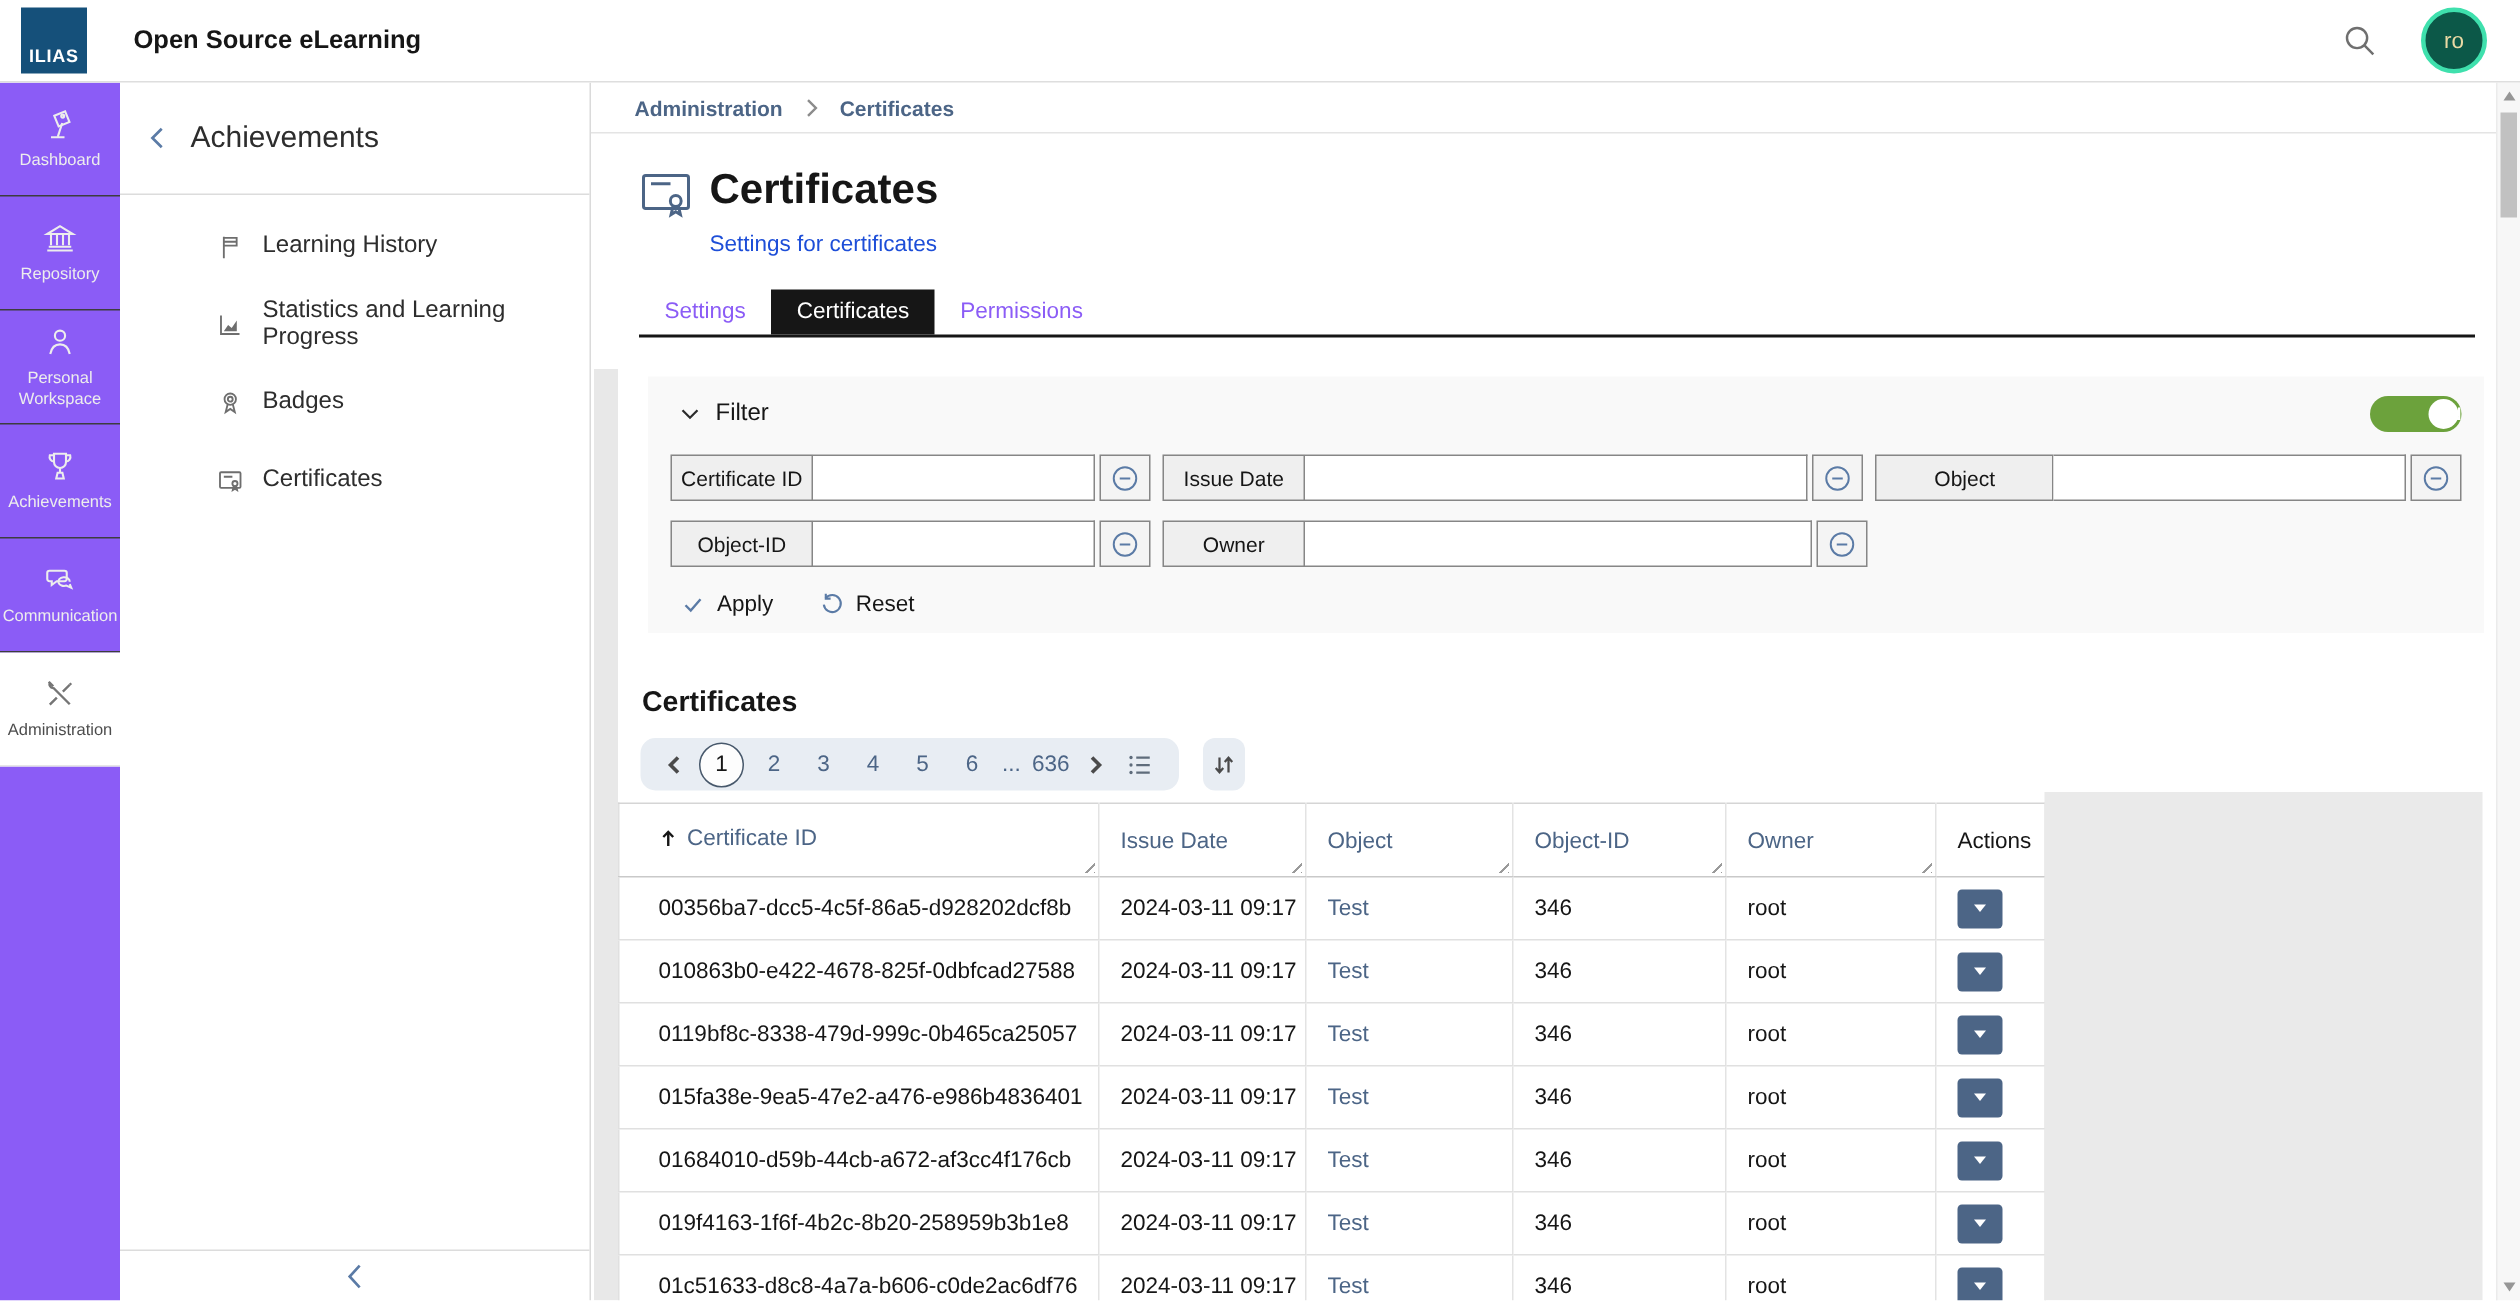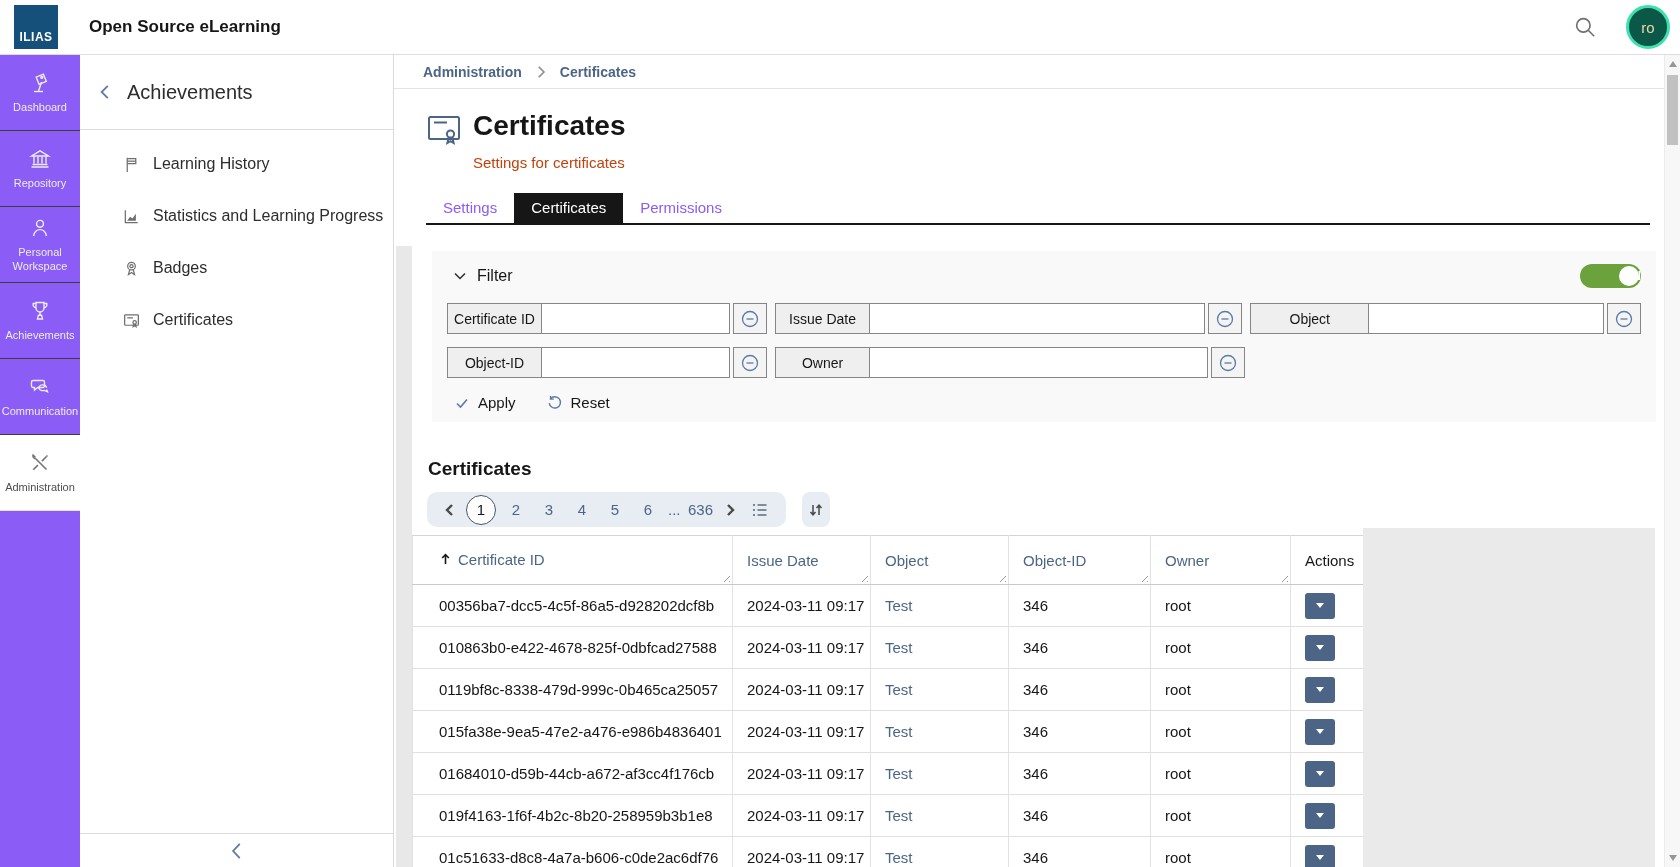--- a/index.html
+++ b/index.html
@@ -7,21 +7,21 @@
     font-family:"Liberation Sans", sans-serif; color:#161616; }
   body { position:relative; }
 
   
   .topbar { position:absolute; left:0; top:0; width:1680px; height:55px; background:#fff;
     border-bottom:1px solid #dedede; display:flex; align-items:center; z-index:5; }
   .logo { width:44px; height:44px; margin-left:14px; background:#15507a; color:#fff;
     display:flex; align-items:flex-end; justify-content:center; font-weight:bold;
     font-size:12px; letter-spacing:.5px; padding-bottom:5px; }
   .tb-title { margin-left:31px; font-size:17px; font-weight:bold; color:#161616; }
-  .tb-right { margin-left:auto; display:flex; align-items:center; gap:28px; padding-right:10px; }
+  .tb-right { margin-left:auto; display:flex; align-items:center; gap:28px; padding-right:22px; }
   .search-btn { background:none; border:none; cursor:pointer; display:flex; }
   .avatar { width:44px; height:44px; border-radius:50%; background:#0c5848; border:3px solid #3fe0ad;
     color:#ead9a4; font-size:15px; display:flex; align-items:center; justify-content:center; }
 
   
   .mainbar { position:absolute; left:0; top:55px; bottom:0; width:80px; background:#8b5cf6; }
   .mb-item { width:80px; height:76px; display:flex; flex-direction:column; align-items:center;
     justify-content:center; gap:6px; color:#ededed; border-bottom:1px solid #3d3d3d;
     cursor:pointer; text-align:center; }
   .mb-item .mb-label { font-size:11px; line-height:1.25; padding:0 4px; }
@@ -31,40 +31,40 @@
 
   
   .slate { position:absolute; left:80px; top:55px; bottom:0; width:314px; background:#fff;
     border-right:1px solid #dadada; }
   .slate-head { height:75px; display:flex; align-items:center; padding-left:13px;
     border-bottom:1px solid #dcdcdc; }
   .slate-back { background:none; border:none; cursor:pointer; display:flex; padding:4px; }
   .slate-title { font-size:20px; color:#2d2d2d; margin-left:10px; }
   .slate-items { padding-top:8px; }
   .sl-item { height:52px; display:flex; align-items:center; padding-left:42px; gap:12px;
-    font-size:16px; color:#2d2d2d; cursor:pointer; }
+    font-size:16px; color:#2d2d2d; cursor:pointer;margin-left:22px; }
   .sl-item svg { stroke:#6e6e6e; flex:none; }
   .slate-foot { position:absolute; left:0; right:0; bottom:0; height:34px;
     border-top:1px solid #dcdcdc; display:flex; align-items:center; justify-content:center; }
   .slate-collapse { background:none; border:none; cursor:pointer; display:flex; }
 
   
   .main { position:absolute; left:394px; top:55px; bottom:0; width:1270px; background:#fff;
     overflow:hidden; }
   .gutter-strip { position:absolute; left:2px; top:191px; bottom:0; width:16px; background:#e8e8e8; }
   .table-void { position:absolute; left:969px; top:473px; bottom:0; width:292px; background:#eaeaea; }
 
   .crumbbar { height:34px; display:flex; align-items:center; gap:13px; padding-left:29px;
     border-bottom:1px solid #e4e4e4; }
   .crumb { font-size:14px; font-weight:bold; color:#4c6586; text-decoration:none; cursor:pointer; }
 
   .page-head { margin:20px 0 0 31px; }
   .ph-row { display:flex; align-items:flex-start; gap:10px; }
   .ph-title { font-size:28px; font-weight:bold; color:#161616; line-height:1.2; }
-  .ph-sub { margin:7px 0 0 48px; font-size:15px; color:#c2410c; }
+  .ph-sub { margin:7px 0 0 48px; font-size:15px; color:#1d4ed8; }
 
   .tabs { margin:22px 14px 0 32px; display:flex; border-bottom:2px solid #161616; }
   .tab { padding:6px 17px 7px; font-size:15px; color:#8b5cf6; cursor:pointer; }
   .tab.active { background:#161616; color:#fff; }
 
   
   .filter { margin:26px 8px 0 38px; width:1224px; height:171px; background:#f9f9f9; padding:13px 15px; }
   .f-head { display:flex; align-items:center; }
   .f-head .f-chev { display:flex; margin:0 10px 0 6px; }
   .f-title { font-size:16px; color:#161616; }

